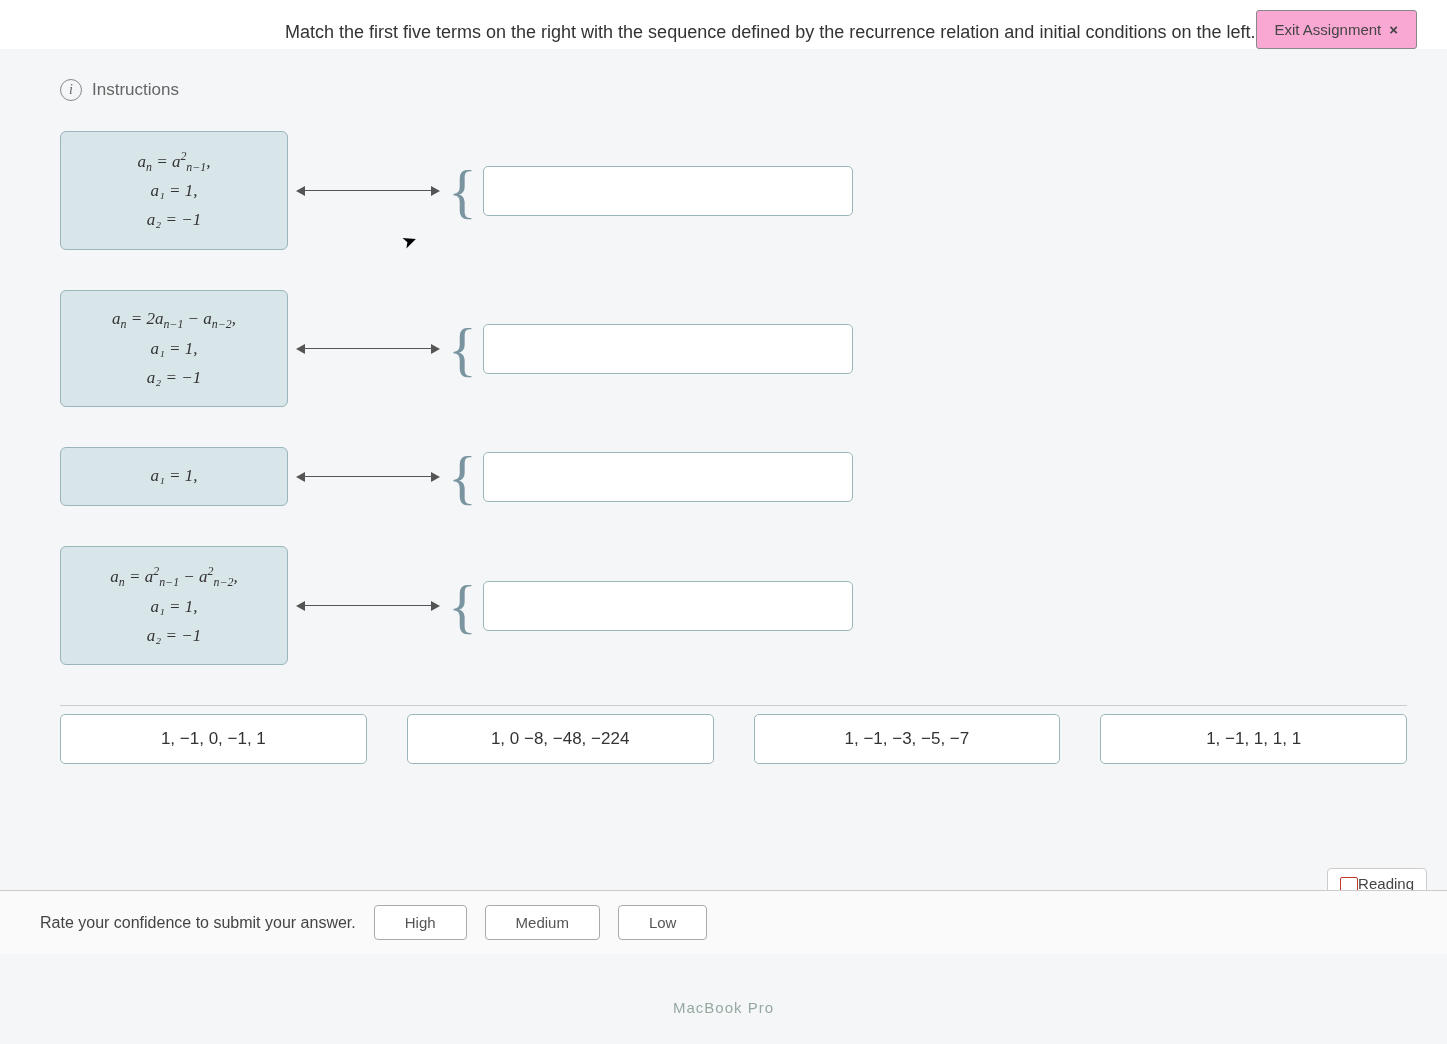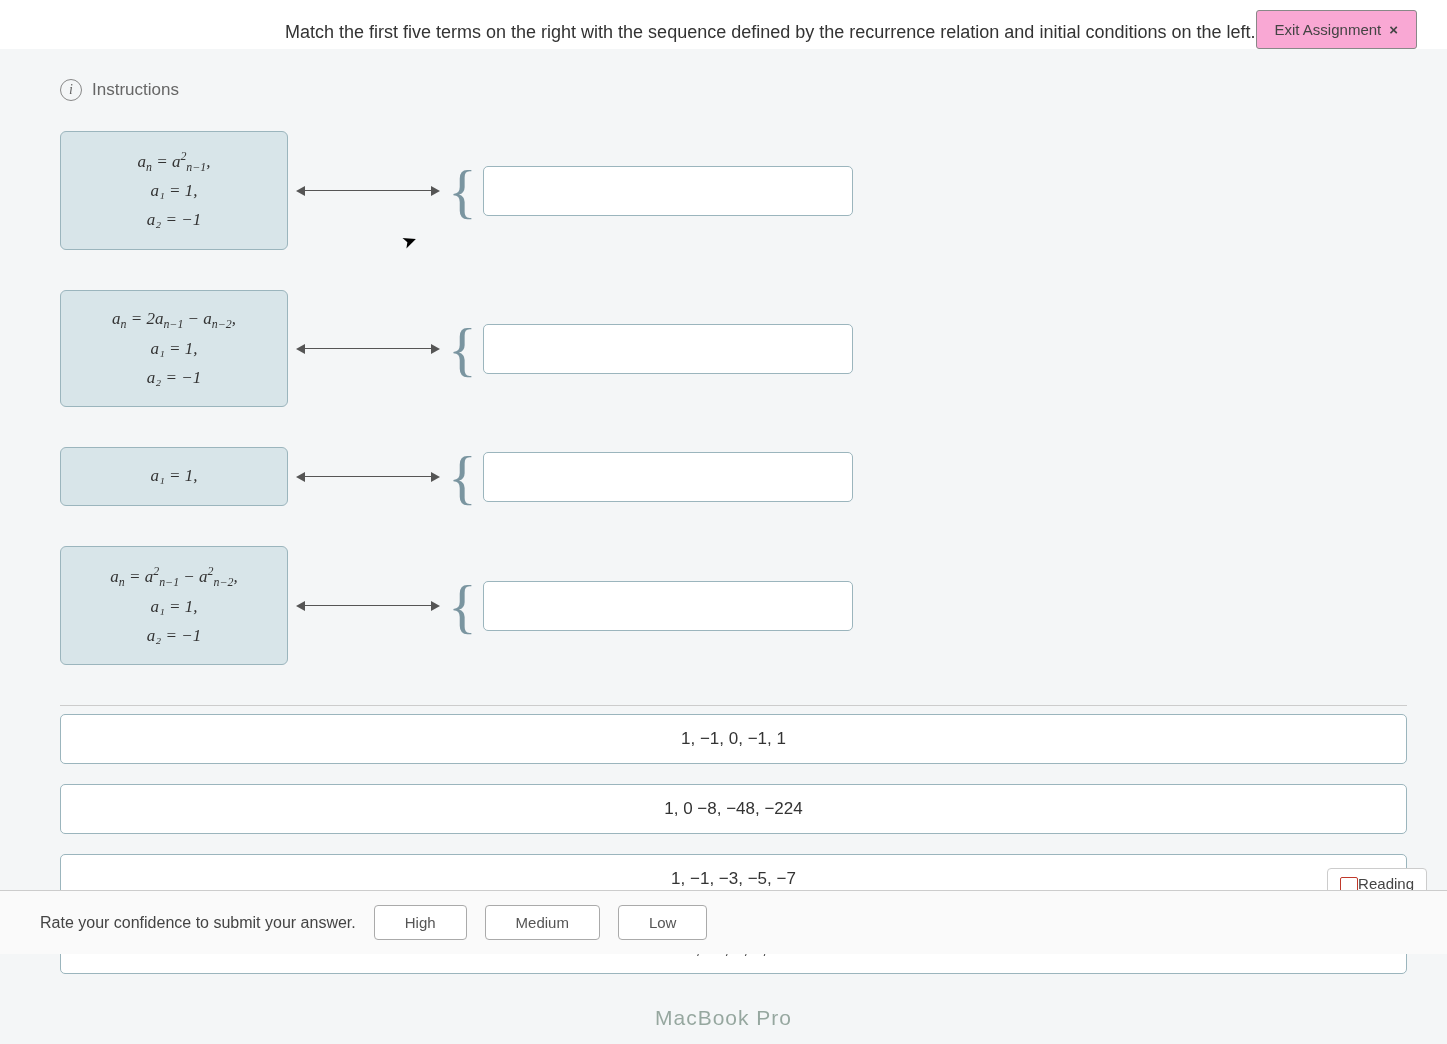--- a/index.html
+++ b/index.html
@@ -124,21 +124,21 @@
       font-size: 18px;
       transform: rotate(-20deg);
       color: #000;
     }
 
     .answer-bank {
       margin: 20px 0 0 20px;
       border-top: 1px solid #ccc;
       padding-top: 8px;
       display: grid;
-      grid-template-columns: 1fr;
+      grid-template-columns: 1fr 1fr 1fr 1fr;
       gap: 20px 40px;
     }
     .answer-chip {
       border: 1.5px solid #9bb5bd;
       border-radius: 5px;
       background: #fff;
       height: 50px;
       display: flex;
       align-items: center;
       justify-content: center;
@@ -183,25 +183,25 @@
       color: #444;
     }
     .book-icon {
       width: 18px; height: 14px;
       border: 1.5px solid #c0392b;
       border-radius: 2px 2px 0 0;
       position: relative;
     }
     .macbook {
       position: absolute;
-      bottom: 14px;
+      bottom: 28px;
       left: 50%;
       transform: translateX(-50%);
       color: #3a5a4a;
-      font-size: 21px;
+      font-size: 15px;
       letter-spacing: 1px;
       opacity: 0.5;
     }
     .sub { font-size: 0.7em; vertical-align: sub; font-style: italic; }
     .sup { font-size: 0.7em; vertical-align: super; font-style: italic; }
   </style>
 </head>
 <body>
 
 <div class="top-bar">

